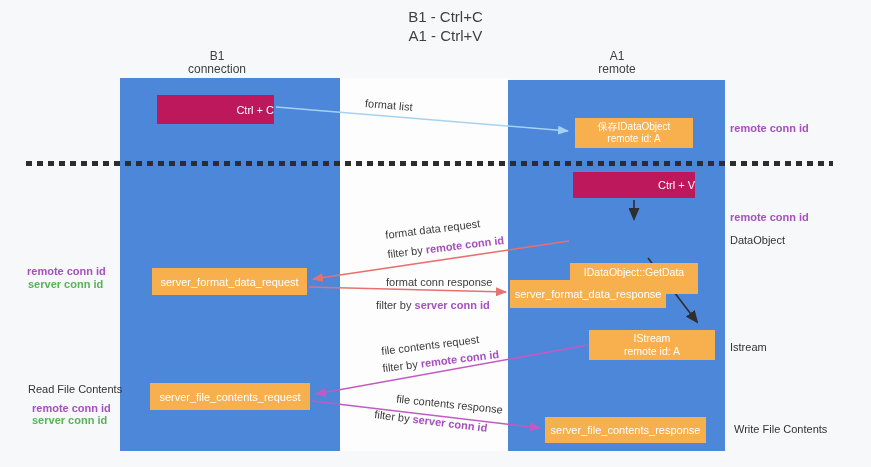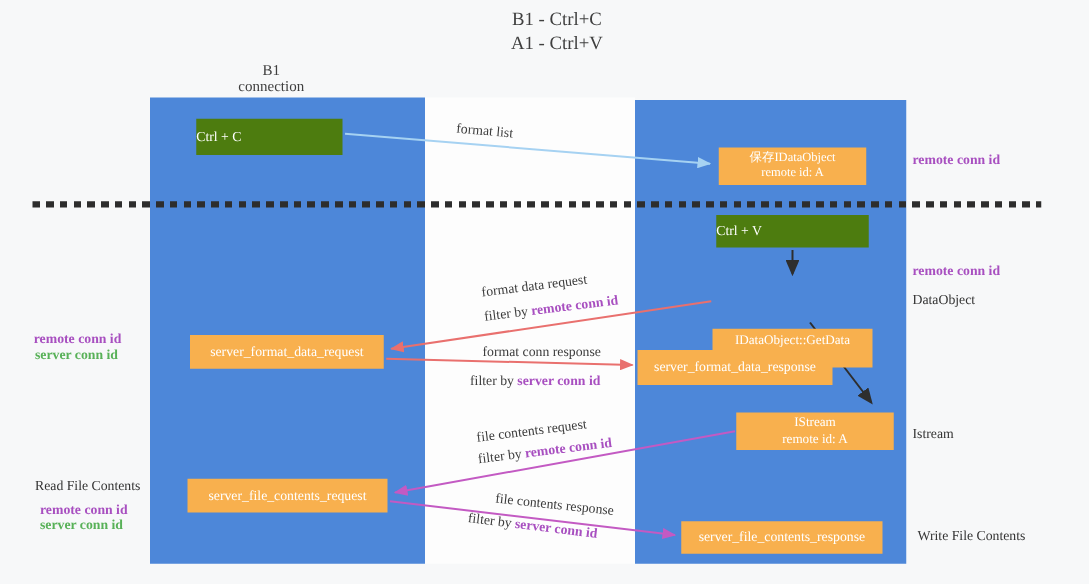--- a/index.html
+++ b/index.html
@@ -1,36 +1,36 @@
 <!DOCTYPE html>
 <html><head>
 <meta charset="utf-8">
 <style>
   html,body{margin:0;padding:0;}
   body{font-family:"Liberation Sans","DejaVu Sans",sans-serif;background:#f7f8f9;}
-  #stage{position:relative;width:871px;height:467px;background:#f7f8f9;overflow:hidden;font-family:Liberation Serif, serif;}
+  #stage{position:relative;width:871px;height:467px;background:#f7f8f9;overflow:hidden;}
 
   .title{position:absolute;left:10px;top:7px;width:871px;text-align:center;
          font-size:15px;line-height:19px;color:#3f3f3f;z-index:5;}
 
   .lane-header{position:absolute;top:50px;width:170px;text-align:center;
                font-size:12px;line-height:13px;color:#3f3f3f;z-index:5;}
 
   .mid-strip{position:absolute;left:340px;top:78px;width:168px;height:373px;
              background:#fdfdfd;z-index:0;}
 
   .lane{position:absolute;background:#4d87d9;z-index:1;}
   .lane-left{left:120px;top:78px;width:220px;height:373px;}
   .lane-right{left:508px;top:80px;width:217px;height:371px;}
 
   .dashline{position:absolute;left:26px;top:161px;width:807px;height:5px;z-index:3;
             background:repeating-linear-gradient(90deg,#2d2d2d 0 6px,transparent 6px 11px);}
 
-  .gbox{position:absolute;background:#4d7c0f;color:#fff;z-index:4;
-        display:flex;align-items:center;justify-content:flex-start;font-size:11px;}
+  .gbox{position:absolute;background:#be185d;color:#fff;z-index:4;
+        display:flex;align-items:center;justify-content:flex-end;font-size:11px;}
   .obox{position:absolute;background:#f8b04e;color:#fff;z-index:4;
         display:flex;flex-direction:column;align-items:center;justify-content:center;
         font-size:11px;text-align:right;}
   .obox .l2{font-size:10px;line-height:12px;}
   .obox .l1{font-size:10.5px;line-height:13px;}
 
   .flow-label{position:absolute;font-size:11px;color:#3c3c3c;white-space:nowrap;z-index:5;}
   .tilt-up{transform:rotate(-7deg);}
   .tilt-dn{transform:rotate(6deg);}
   .tilt-dn2{transform:rotate(7deg);}
@@ -50,20 +50,24 @@
 <div id="stage">
 
   <div class="title">
     <div>B1 - Ctrl+C</div>
     <div>A1 - Ctrl+V</div>
   </div>
 
   <div class="lane-header" style="left:132px;">
     <div>B1</div>
     <div>connection</div>
+  </div>
+  <div class="lane-header" style="left:532px;">
+    <div>A1</div>
+    <div>remote</div>
   </div>
 
   <div class="mid-strip"></div>
   <div class="lane lane-left"></div>
   <div class="lane lane-right"></div>
 
   <svg class="arrows" width="871" height="467" viewBox="0 0 871 467">
     <defs>
       <marker id="mBlue" markerUnits="userSpaceOnUse" markerWidth="11" markerHeight="9" refX="10" refY="4.5" orient="auto">
         <path d="M0 0 L11 4.5 L0 9 z" fill="#a6d2f2"></path>

